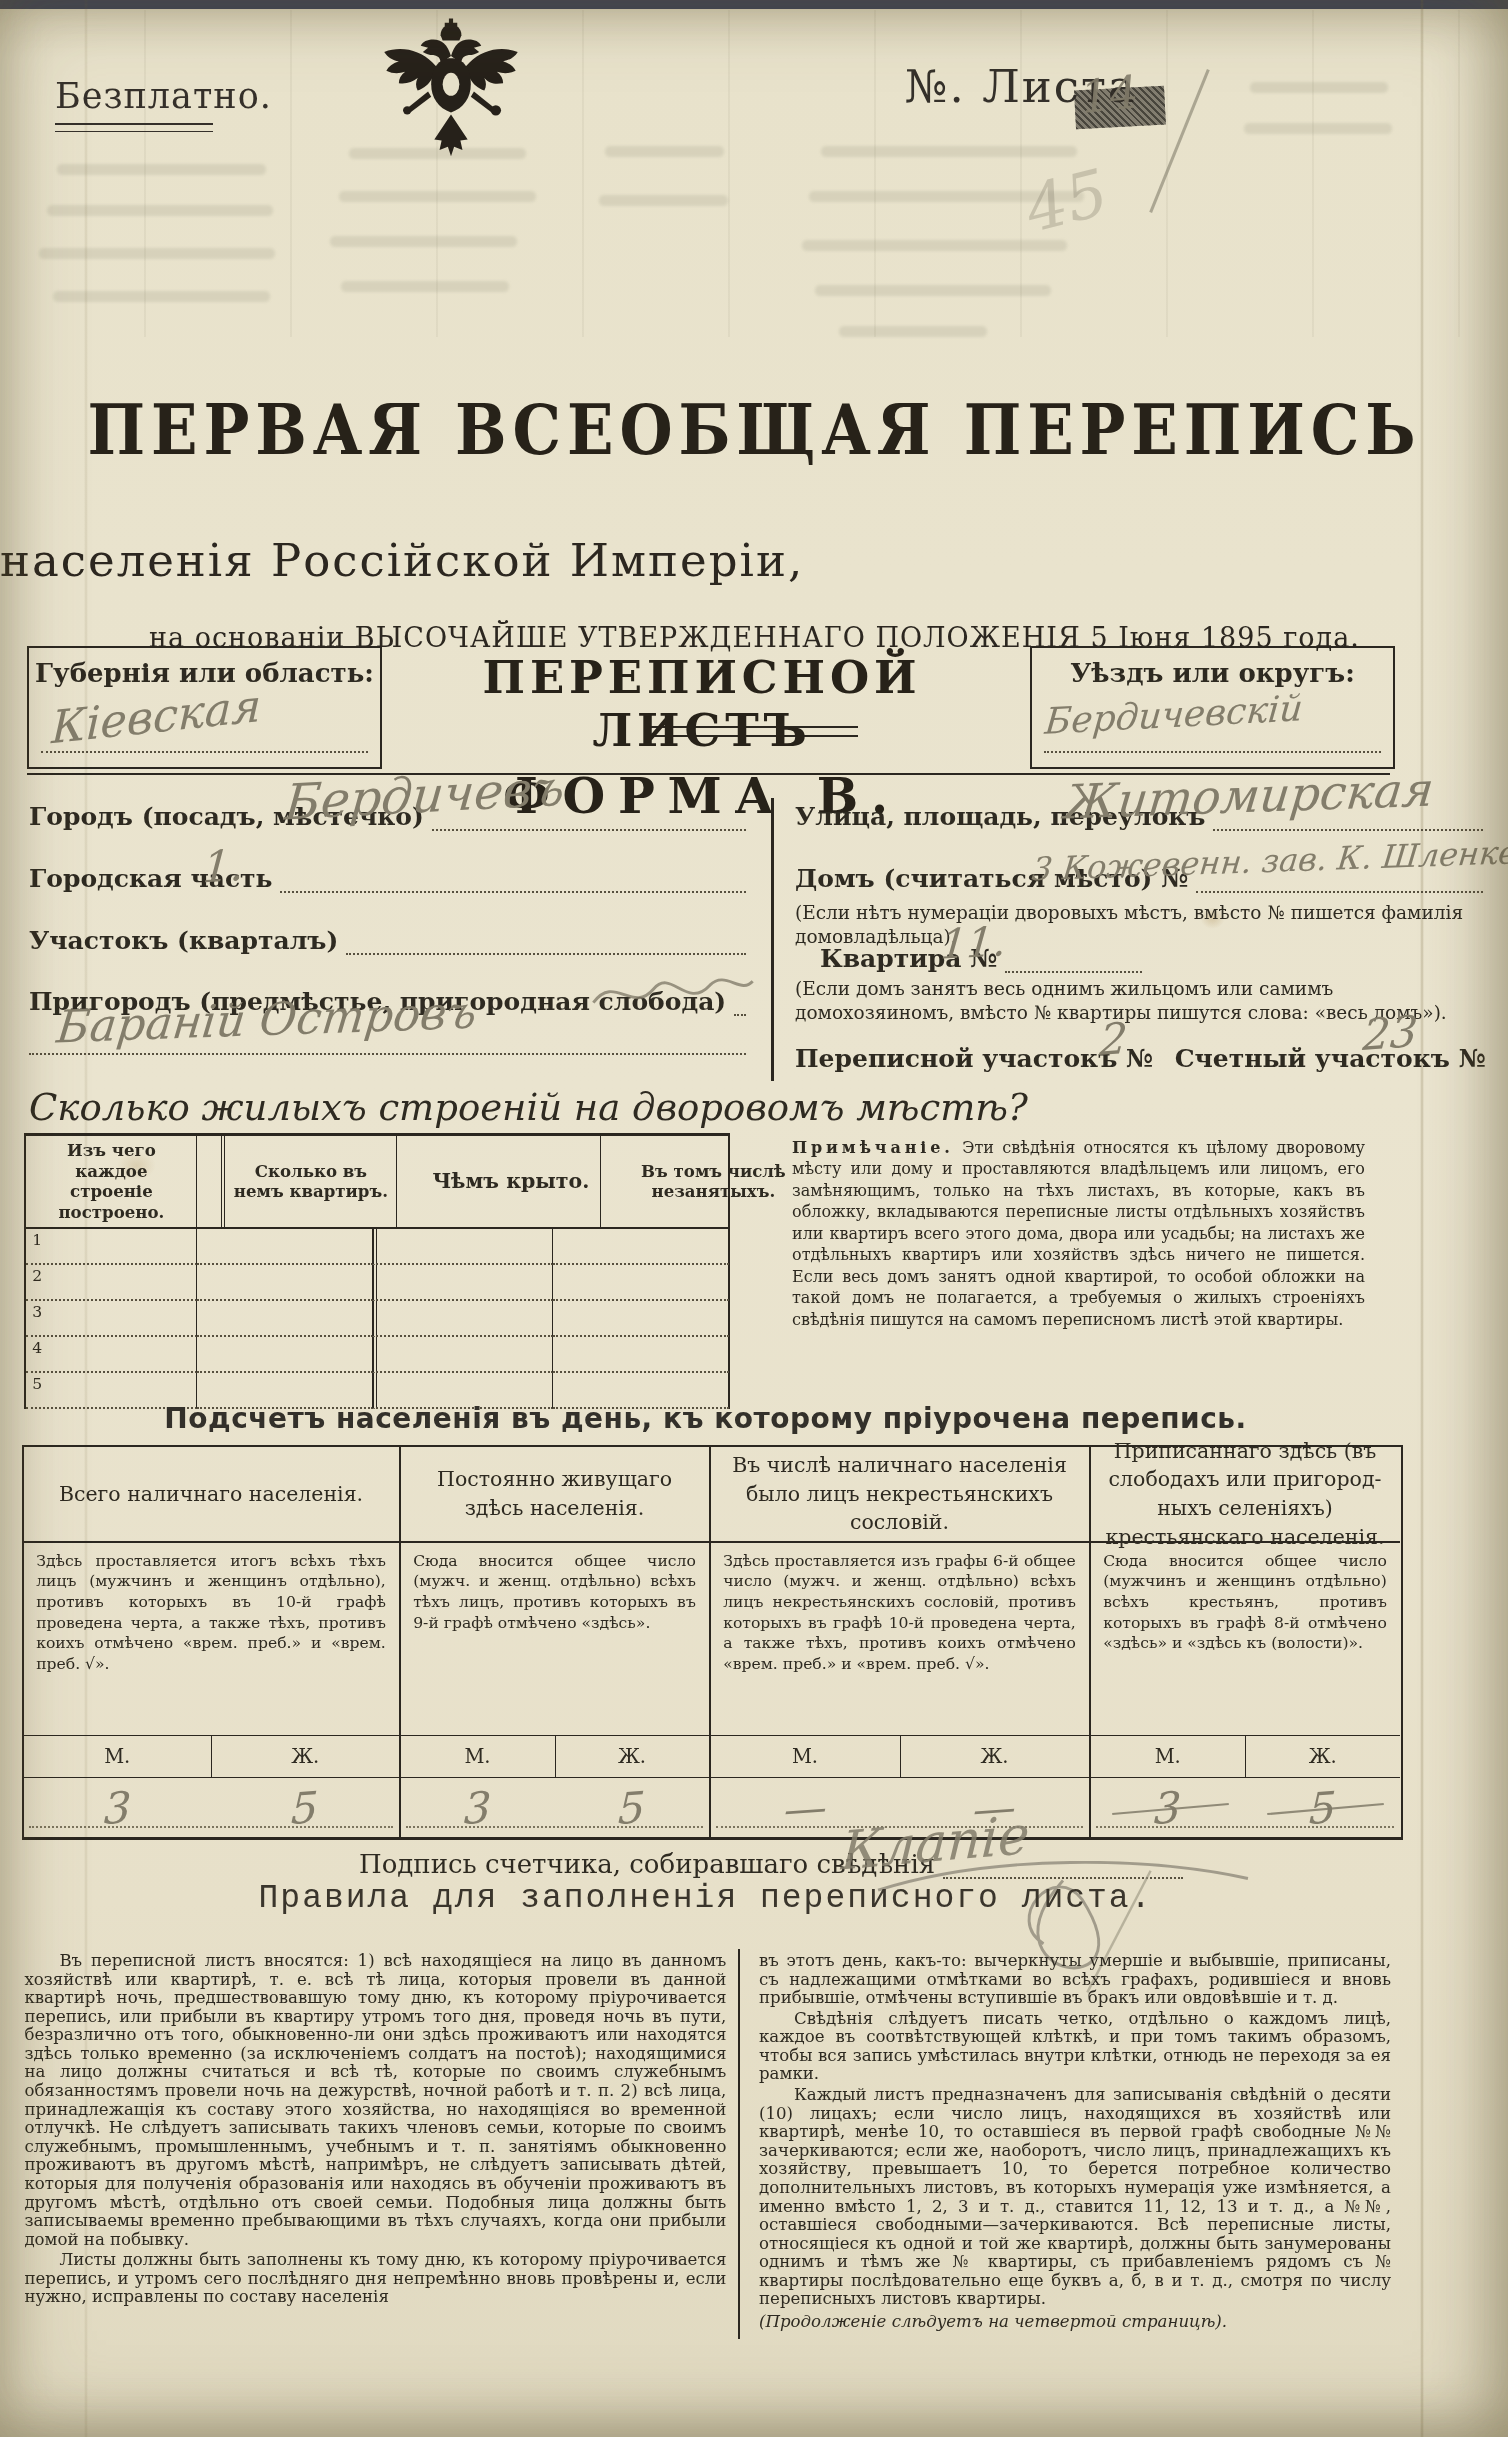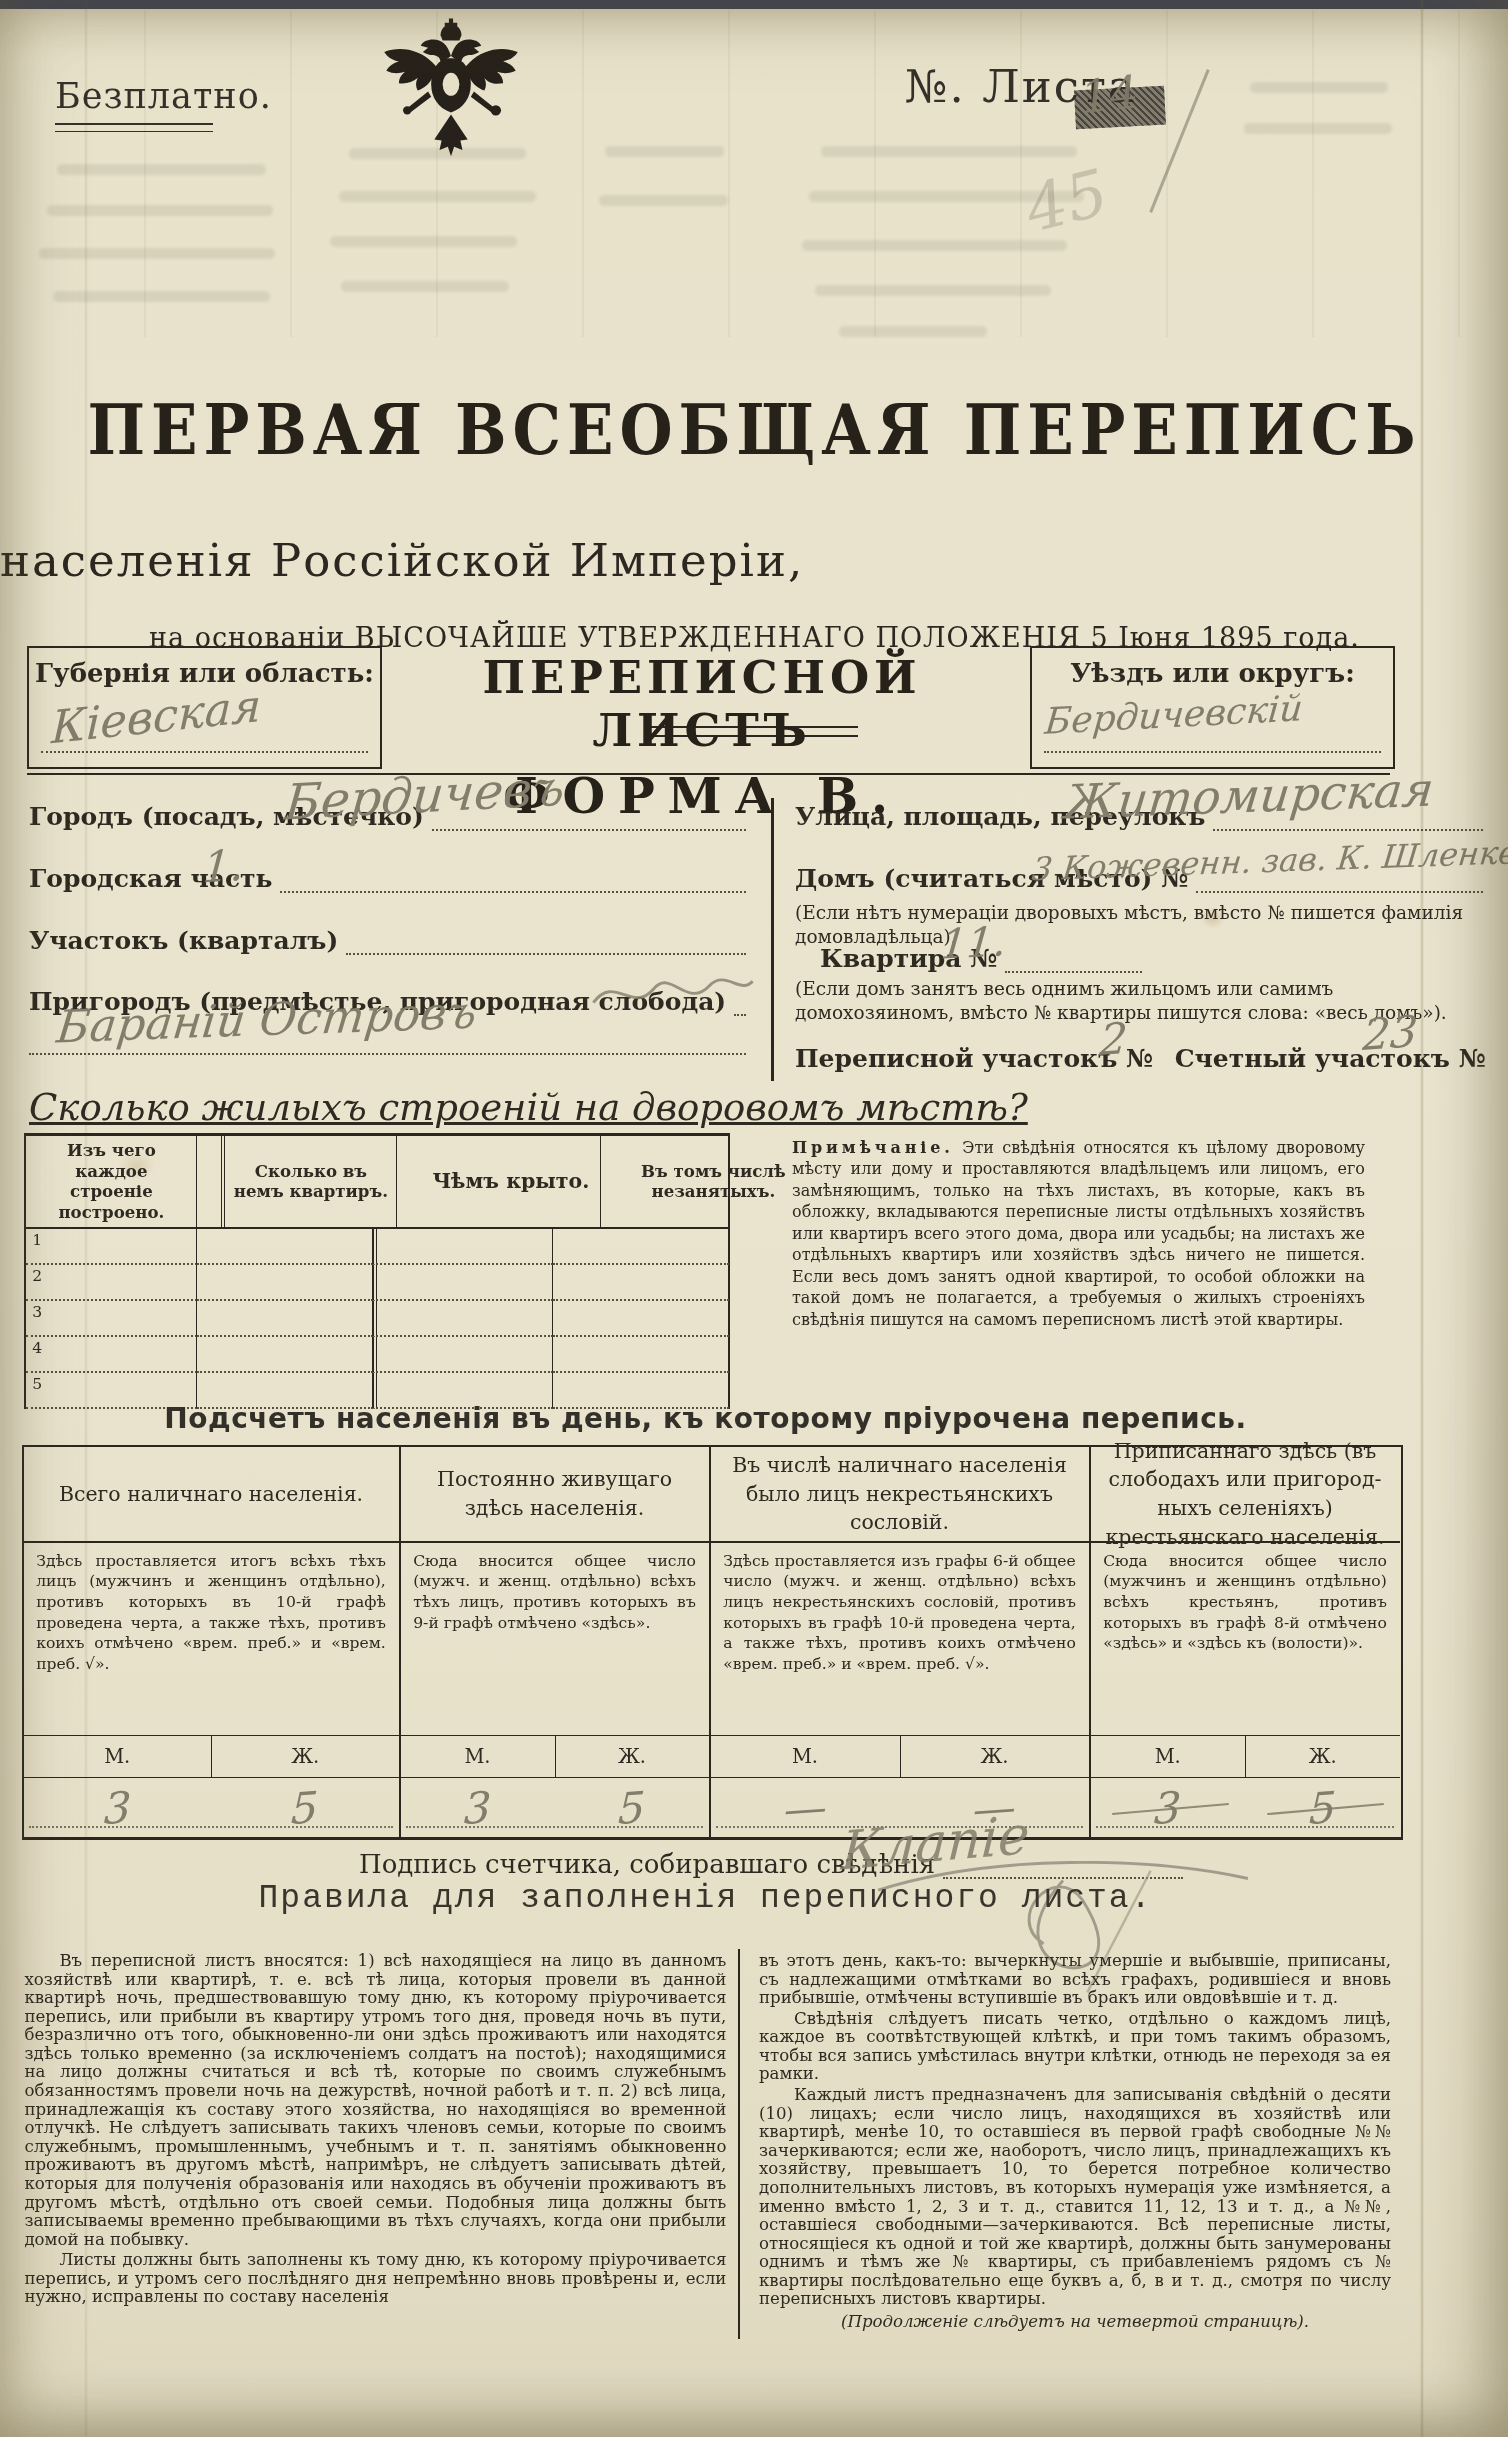--- a/index.html
+++ b/index.html
@@ -44,21 +44,21 @@
   .hr1{position:absolute;left:27px;top:773px;width:1363px;border-top:2.9px solid #2b2720;}
   
   .vdiv{position:absolute;background:#2b2720;}
   .frow{position:absolute;display:flex;align-items:flex-end;}
   .frow .lbl{font-size:25px;font-weight:bold;white-space:nowrap;}
   .frow .dots{flex:1;border-bottom:2px dotted #57503f;height:7.8px;margin-left:7.8px;}
   .smallnote{position:absolute;font-size:18.5px;line-height:1.3;color:#2e2a21;}
   .squiggle{position:absolute;pointer-events:none;}
   
   .question{position:absolute;left:29px;top:1086px;width:975px;display:flex;align-items:flex-end;}
-  .question .lbl{font-size:37px;font-style:italic;font-weight:500;white-space:nowrap;text-decoration:underline;}
+  .question .lbl{font-size:37px;font-style:italic;font-weight:500;white-space:nowrap;}
   .question .dots{flex:1;border-bottom:2px dotted #57503f;height:7.8px;margin-left:9.8px;}
   
   .btable{position:absolute;left:24.4px;top:1133px;width:702px;border-top:3.9px solid #2b2720;border-left:2.9px solid #2b2720;border-right:2px solid #2b2720;}
   .bt-head,.bt-row{display:grid;grid-template-columns:171px 176px 180px 176px;}
   .bt-head{border-bottom:2px solid #2b2720;gap:24px;}
   .bt-c{border-right:1.5px solid #2b2720;padding:3.9px 5.9px;box-sizing:border-box;}
   .bt-c:last-child{border-right:none;}
   .bt-c3h{border-left:4.9px double #2b2720;}
   .bt-head .bt-c{min-height:59px;display:flex;align-items:center;justify-content:center;text-align:center;font-size:16.6px;font-weight:bold;line-height:1.25;}
   .bt-head .bt-c2h{font-size:20.5px;}
@@ -90,21 +90,21 @@
   .sigrow .dots{flex:1;border-bottom:2px dotted #57503f;height:7.8px;margin-left:7.8px;}
   .handsig{left:841px;top:1812px;font-size:53px;transform:rotate(-5deg) skewX(-8deg);opacity:.85;}
   
   .rheading{position:absolute;left:0;top:1880px;width:1411px;text-align:center;font-size:33px;letter-spacing:2px;
     font-family:Liberation Mono, monospace;color:#3a352c;}
   .rcol{position:absolute;top:1952px;font-size:16.6px;line-height:1.12;text-align:justify;}
   .rcol p{margin:0 0 2px 0;text-indent:35px;}
   .rcol-l{left:24.4px;width:702px;}
   .rcol-r{left:759px;width:632px;}
   .rcol .cont{text-indent:0;}
-  .r-end{text-align:center;font-style:italic;text-indent:0 !important;margin-top:3.9px !important;}
+  .r-end{font-style:italic;text-indent:0 !important;margin-top:3.9px !important;}
   .rdiv{position:absolute;left:738px;top:1949px;width:2px;height:390px;background:#2b2720;}
   .stain{position:absolute;border-radius:50%;pointer-events:none;}
 </style>
 </head>
 <body>
 
 <div class="page">
   <div class="scan-edge"></div>
 
   <div class="bleed-lines"></div>

